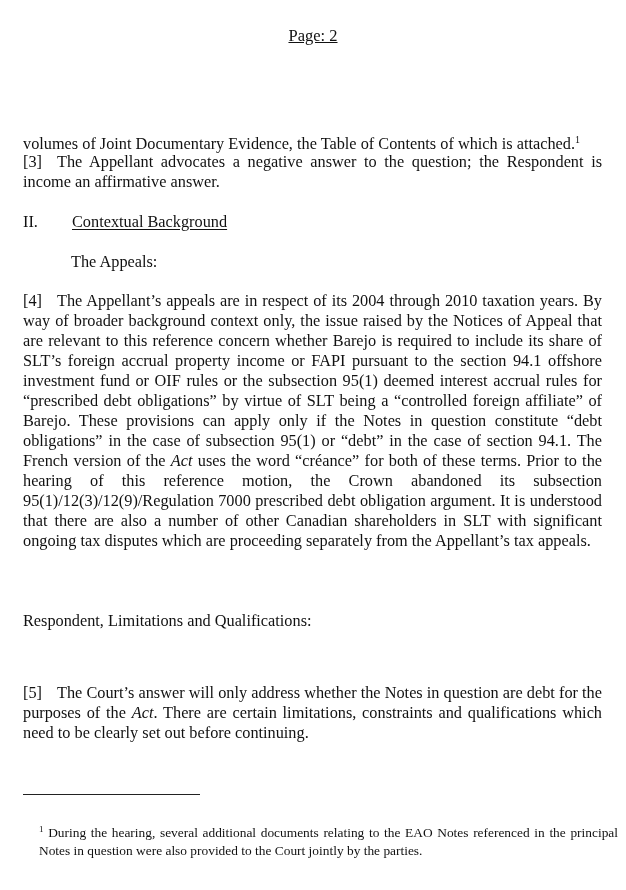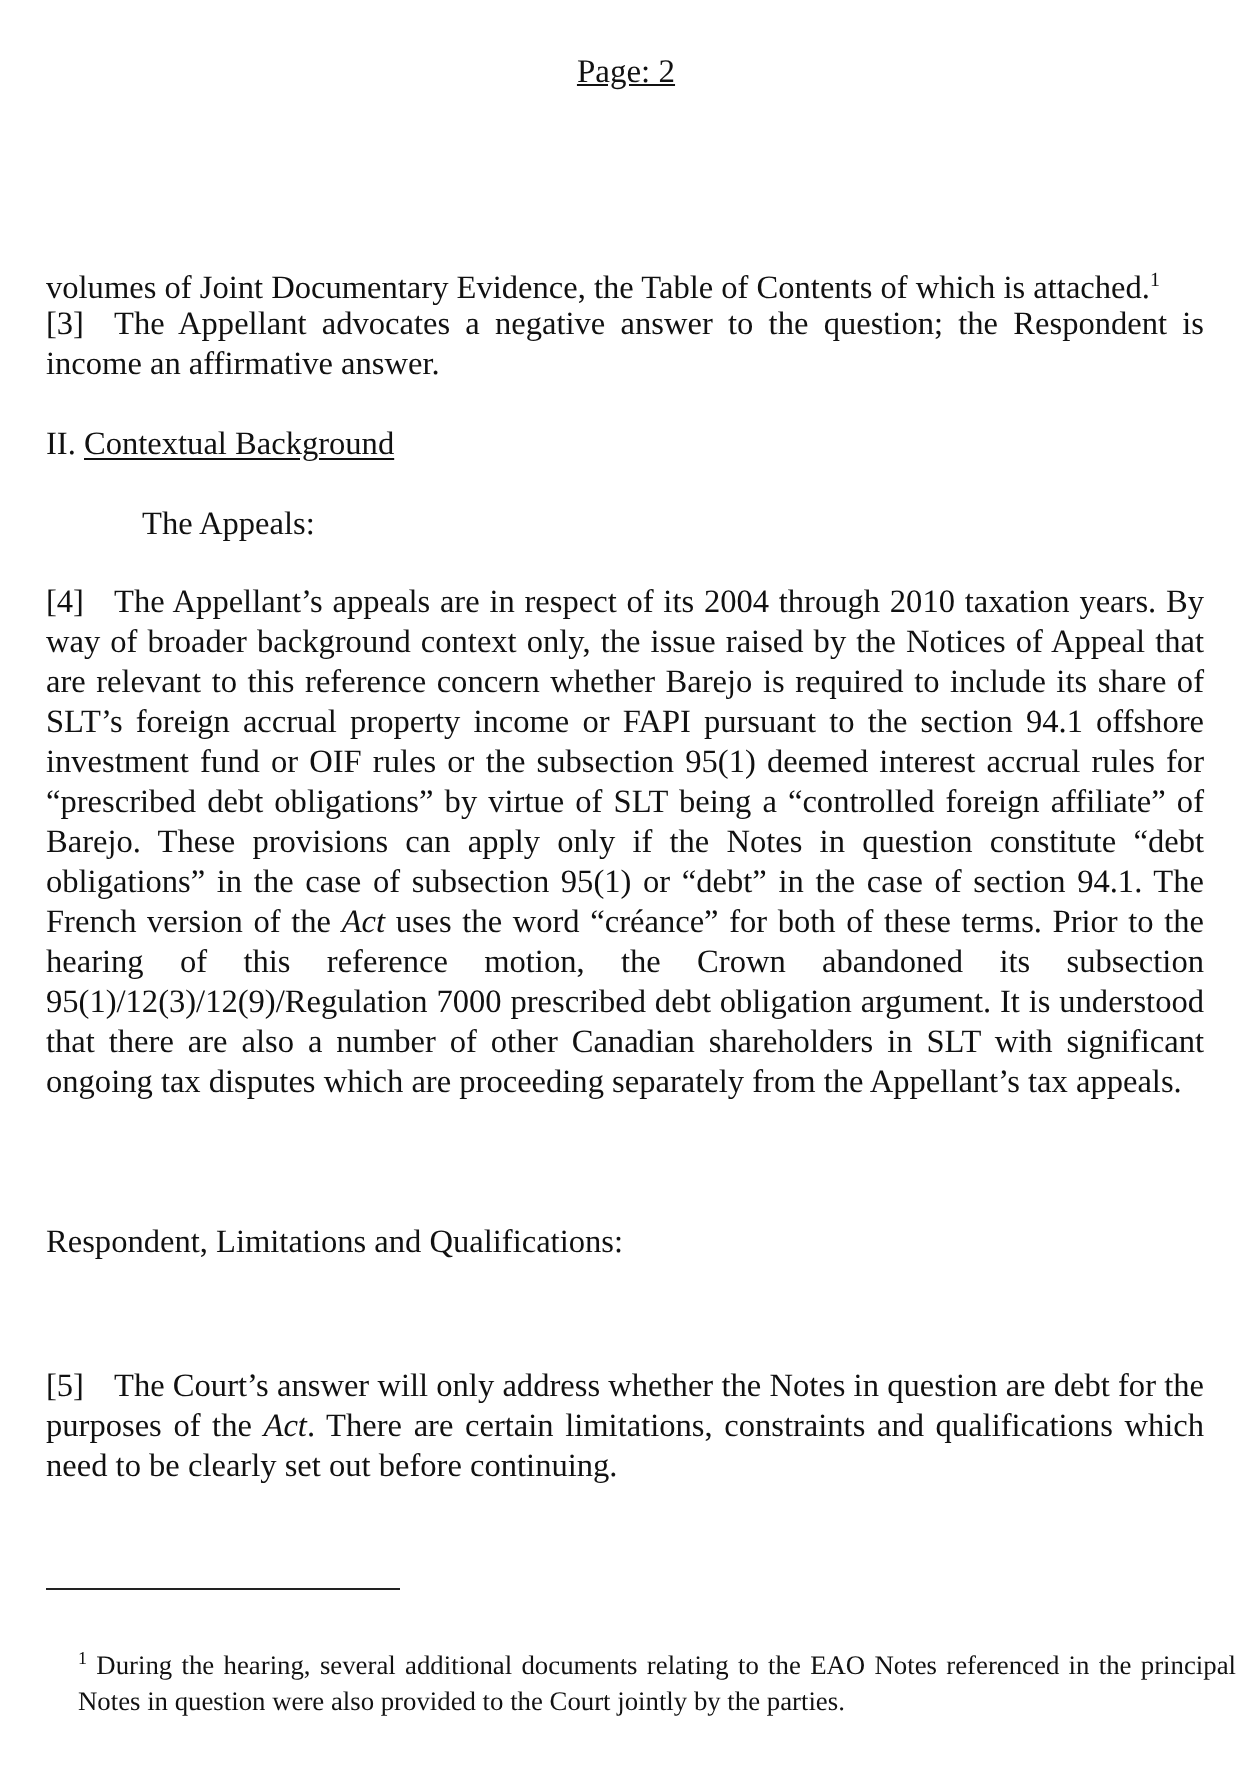--- a/index.html
+++ b/index.html
@@ -46,20 +46,21 @@
   }
   .heading {
     position: absolute;
     left: 23px;
     font-size: 16.3px;
     line-height: 20px;
   }
   .underline {
     text-decoration: underline;
     text-underline-offset: 2px;
+    margin-left: 30px;
   }
   em { }
   .footnote-rule {
     position: absolute;
     left: 23px;
     top: 794px;
     width: 177px;
     height: 0;
     border-top: 1px solid #222;
   }

